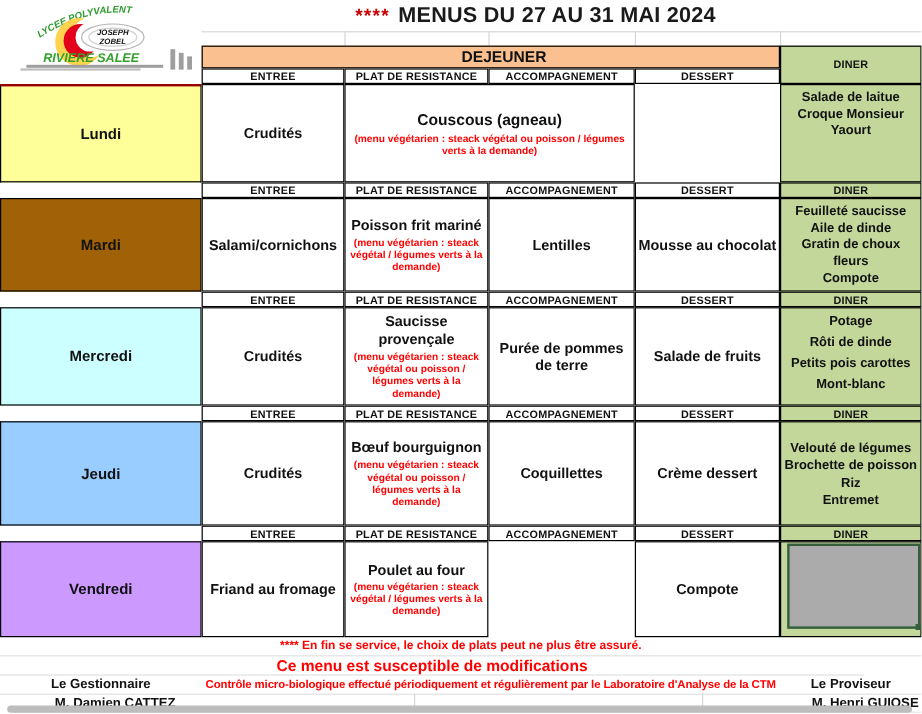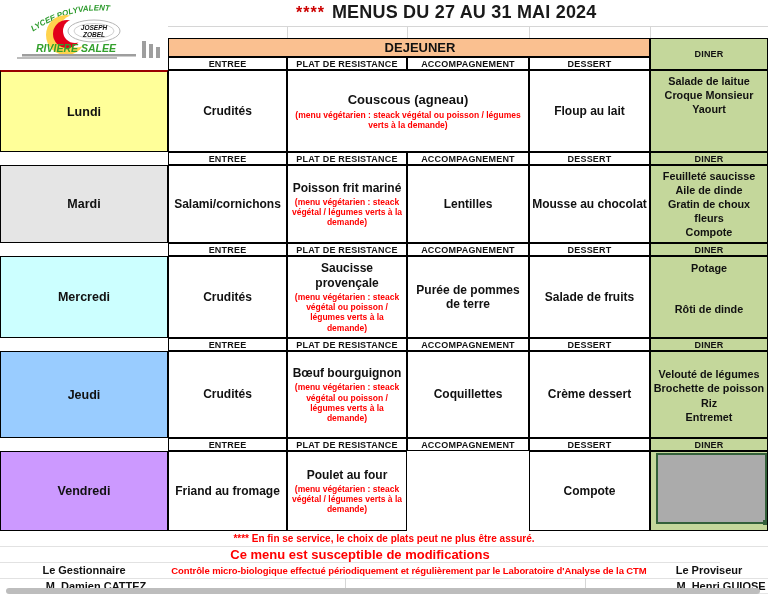--- a/index.html
+++ b/index.html
@@ -18,21 +18,21 @@
   .c{border:1px solid #000;box-sizing:border-box;background:#fff;display:flex;flex-direction:column;
      align-items:center;justify-content:center;text-align:center;overflow:hidden;padding:1px 2px;}
   .hdrc{font-size:9px;font-weight:bold;letter-spacing:0.2px;color:#111;justify-content:center;}
   .band{font-weight:bold;font-size:13px;color:#111;padding-left:24px;}
   .dayc{font-weight:bold;font-size:12.5px;color:#111;}
   .red-top{border-top:2px solid #990000;}
   .dish{font-weight:bold;font-size:12px;color:#111;line-height:1.2;}
   .dish-lg{font-size:13px;}
   .veg{color:#ff0000;font-weight:bold;font-size:8.5px;line-height:1.2;margin-top:2px;}
   .dinerc{font-weight:bold;font-size:10.8px;line-height:1.3;justify-content:flex-start;padding-top:3px;color:#111;}
-  .dinerc.spread{line-height:1.62;gap:24px;}
+  .dinerc.spread{line-height:1.62;}
   .dinerc.mid{justify-content:center;}
   .sel-cell{flex:1;align-self:stretch;margin:1px 0 6px 5px;border:2px solid #33603a;position:relative;}
   .sel-handle{position:absolute;right:-3px;bottom:-3px;width:5px;height:5px;background:#33603a;}
   
   .f-note{left:0;top:531px;width:768px;height:15px;display:flex;align-items:center;justify-content:center;
     color:#ff0000;font-weight:bold;font-size:10px;border-bottom:1px solid #e2e2e2;}
   .f-modif{left:0;top:546px;width:720px;height:16px;display:flex;align-items:center;justify-content:center;
     color:#ff0000;font-weight:bold;font-size:13px;border-bottom:1px solid #e2e2e2;}
   .f-sig{left:0;top:562px;width:768px;height:16px;display:flex;align-items:center;border-bottom:1px solid #e2e2e2;}
   .f-sig .l{width:168px;text-align:center;font-weight:bold;font-size:11px;color:#111;}
@@ -90,34 +90,33 @@
   <div class="c hdrc" style="grid-area:2/3;">PLAT DE RESISTANCE</div>
   <div class="c hdrc" style="grid-area:2/4;">ACCOMPAGNEMENT</div>
   <div class="c hdrc" style="grid-area:2/5;">DESSERT</div>
 
   <div class="c dayc red-top" style="grid-area: 3 / 1; background-color: rgb(255, 255, 153);">Lundi</div>
   <div class="c dish" style="grid-area:3/2;">Crudités</div>
   <div class="c" style="grid-area:3/3/4/5;text-align:center;">
     <div class="dish dish-lg">Couscous (agneau)</div>
     <div class="veg">(menu végétarien : steack végétal ou poisson / légumes verts à la demande)</div>
   </div>
-  <div class="c dish" style="grid-area:3/5;">Floup au lait</div>
   <div class="c dinerc" style="grid-area: 3 / 6; background-color: rgb(196, 215, 155);">
     <div>Salade de laitue</div>
     <div>Croque Monsieur</div>
     <div>Yaourt</div>
   </div>
 
   <div class="c hdrc" style="grid-area:4/2;">ENTREE</div>
   <div class="c hdrc" style="grid-area:4/3;">PLAT DE RESISTANCE</div>
   <div class="c hdrc" style="grid-area:4/4;">ACCOMPAGNEMENT</div>
   <div class="c hdrc" style="grid-area:4/5;">DESSERT</div>
   <div class="c hdrc" style="grid-area: 4 / 6; background-color: rgb(196, 215, 155);">DINER</div>
 
-  <div class="c dayc" style="grid-area: 5 / 1; background-color: #e5e5e5;">Mardi</div>
+  <div class="c dayc" style="grid-area: 5 / 1; background-color: #a16207;">Mardi</div>
   <div class="c dish" style="grid-area:5/2;">Salami/cornichons</div>
   <div class="c" style="grid-area:5/3;">
     <div class="dish">Poisson frit mariné</div>
     <div class="veg">(menu végétarien : steack végétal / légumes verts à la demande)</div>
   </div>
   <div class="c dish" style="grid-area:5/4;">Lentilles</div>
   <div class="c dish" style="grid-area:5/5;">Mousse au chocolat</div>
   <div class="c dinerc" style="grid-area: 5 / 6; background-color: rgb(196, 215, 155);">
     <div>Feuilleté saucisse</div>
     <div>Aile de dinde</div>

